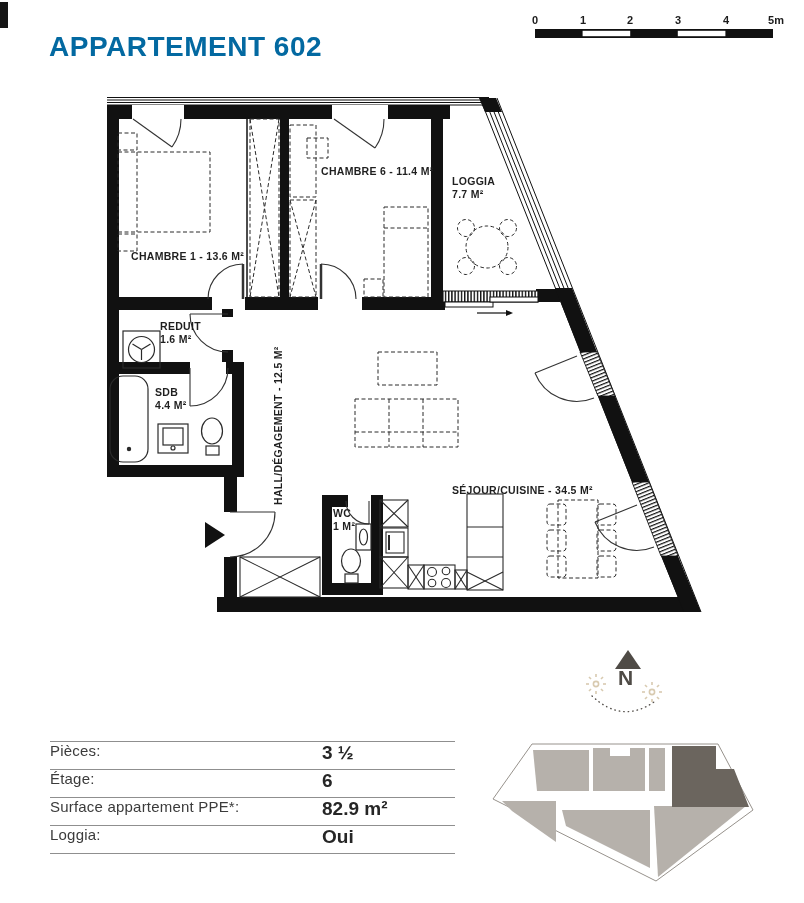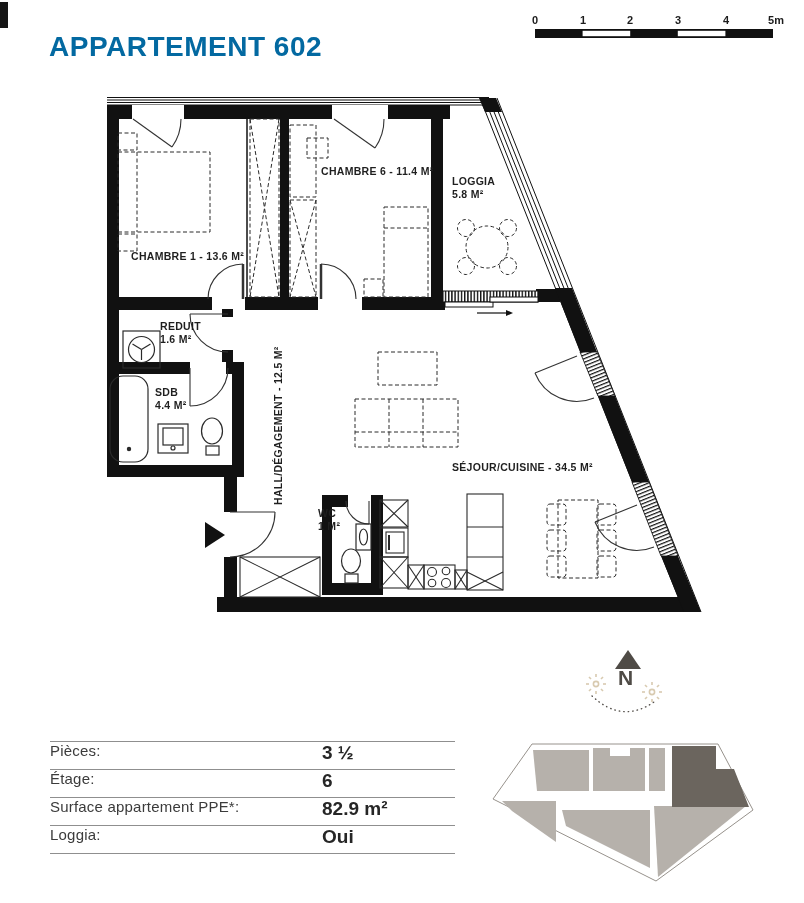--- a/index.html
+++ b/index.html
@@ -327,36 +327,36 @@
 <span class="scale-label" style="left:583px">1</span>
 <span class="scale-label" style="left:630px">2</span>
 <span class="scale-label" style="left:678px">3</span>
 <span class="scale-label" style="left:726px">4</span>
 <span class="scale-label" style="left:776px">5m</span>
 
 <div class="room-label" style="left:131px;top:250px">CHAMBRE 1 - 13.6 M²</div>
 <div class="room-label" style="left:321px;top:165px">CHAMBRE 6 - 11.4 M²</div>
 <div class="room-label" style="left:452px;top:175px">
   <div>LOGGIA</div>
-  <div>5.8 M²</div>
+  <div>7.7 M²</div>
 </div>
 <div class="room-label" style="left:160px;top:320px">
   <div>REDUIT</div>
   <div>1.6 M²</div>
 </div>
 <div class="room-label" style="left:155px;top:386px">
   <div>SDB</div>
   <div>4.4 M²</div>
 </div>
-<div class="room-label" style="left:318px;top:507px">
+<div class="room-label" style="left:333px;top:507px">
   <div>WC</div>
   <div>1 M²</div>
 </div>
 <div class="hall-label">HALL/DÉGAGEMENT - 12.5 M²</div>
-<div class="room-label" style="left:452px;top:461px">SÉJOUR/CUISINE - 34.5 M²</div>
+<div class="room-label" style="left:452px;top:484px">SÉJOUR/CUISINE - 34.5 M²</div>
 
 <div class="north-label">N</div>
 
 <div class="details-table">
   <div class="trow">
     <span class="tlabel">Pièces:</span>
     <span class="tvalue">3 ½</span>
   </div>
   <div class="trow">
     <span class="tlabel">Étage:</span>

